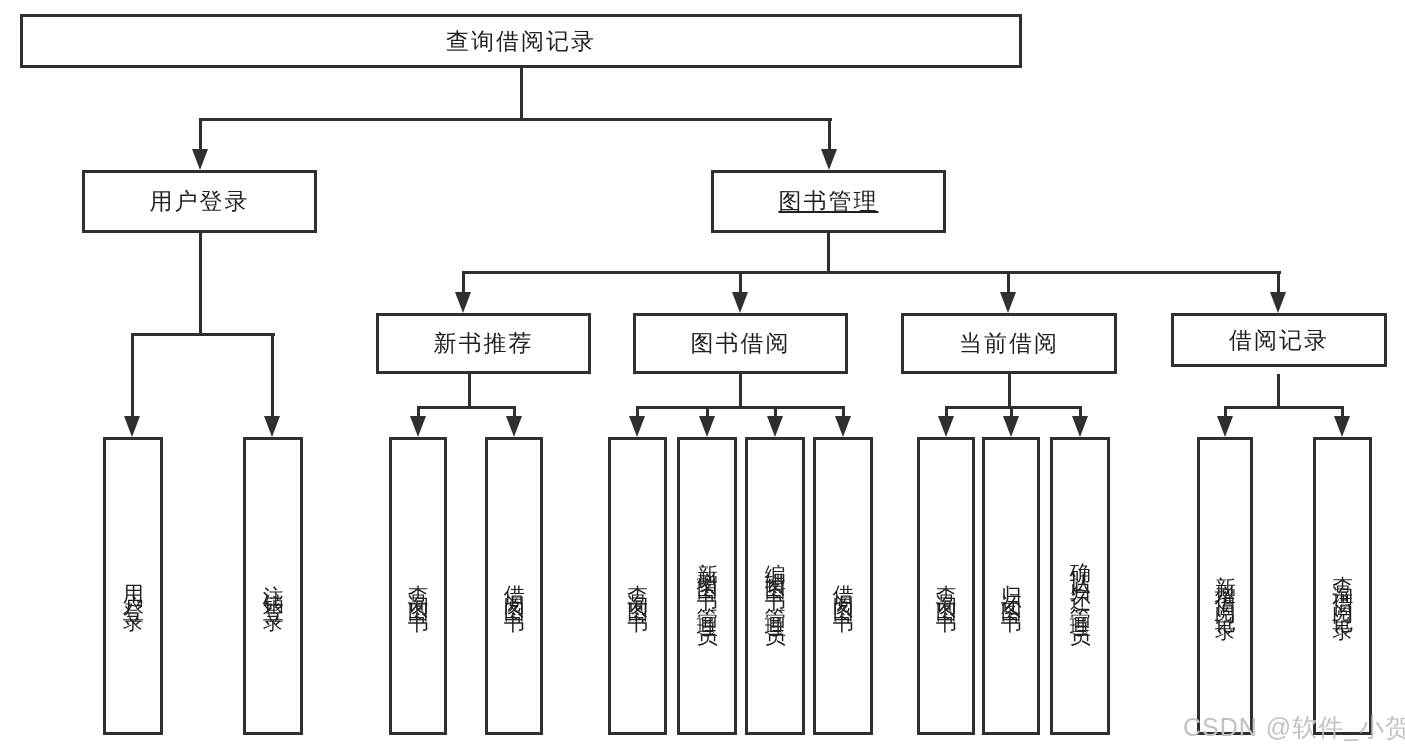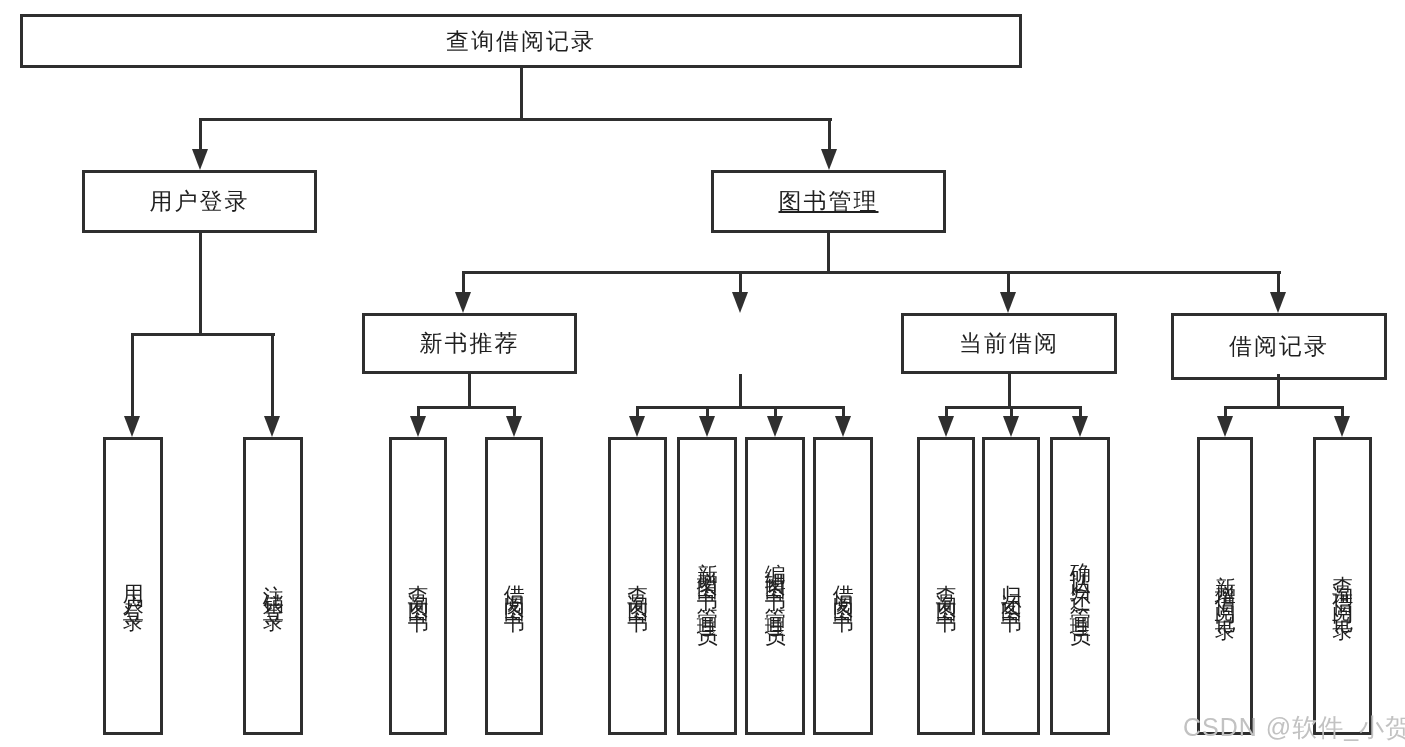--- a/index.html
+++ b/index.html
@@ -71,27 +71,30 @@
     <span>查询借阅记录</span>
   </div>
 
   <div class="box hbox" style="left:82px;top:170px;width:235px;height:63px;">
     <span>用户登录</span>
   </div>
   <div class="box hbox" style="left:711px;top:170px;width:235px;height:63px;text-decoration:underline;">
     <span>图书管理</span>
   </div>
 
-  <div class="box hbox" style="left:362px;top:313px;width:215px;height:61px;">
+  <div class="box hbox" style="left:376px;top:313px;width:215px;height:61px;">
     <span>新书推荐</span>
+  </div>
+  <div class="box hbox" style="left:633px;top:313px;width:215px;height:61px;">
+    <span>图书借阅</span>
   </div>
   <div class="box hbox" style="left:901px;top:313px;width:216px;height:61px;">
     <span>当前借阅</span>
   </div>
-  <div class="box hbox" style="left:1171px;top:313px;width:216px;height:67px;">
+  <div class="box hbox" style="left:1171px;top:313px;width:216px;height:54px;">
     <span>借阅记录</span>
   </div>
 
   <div class="box leaf" style="left:103px;width:60px;">
     <span>用户登录</span>
   </div>
   <div class="box leaf" style="left:243px;width:60px;">
     <span>注销登录</span>
   </div>
   <div class="box leaf" style="left:389px;width:58px;">

